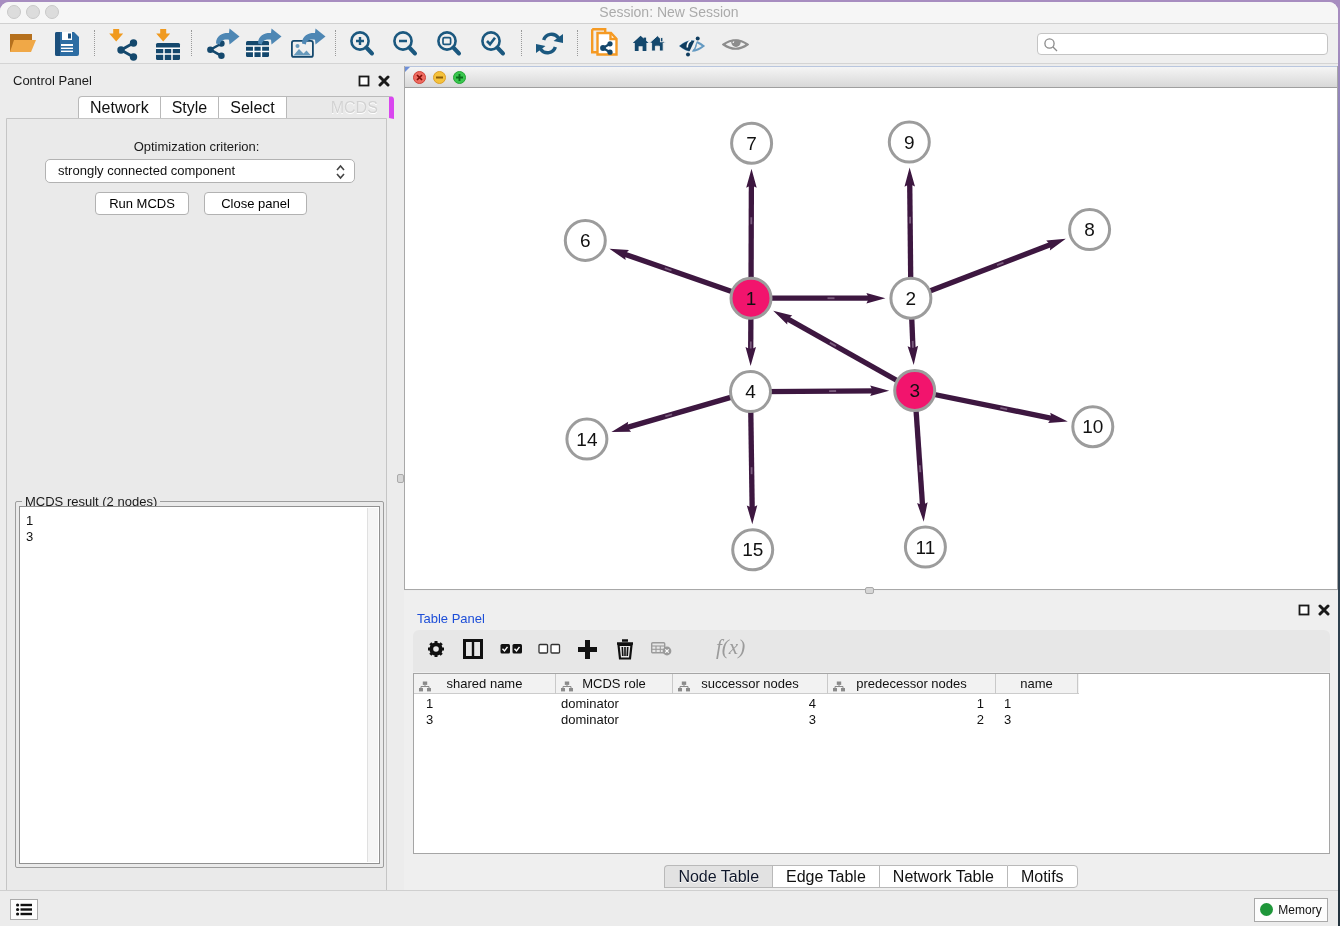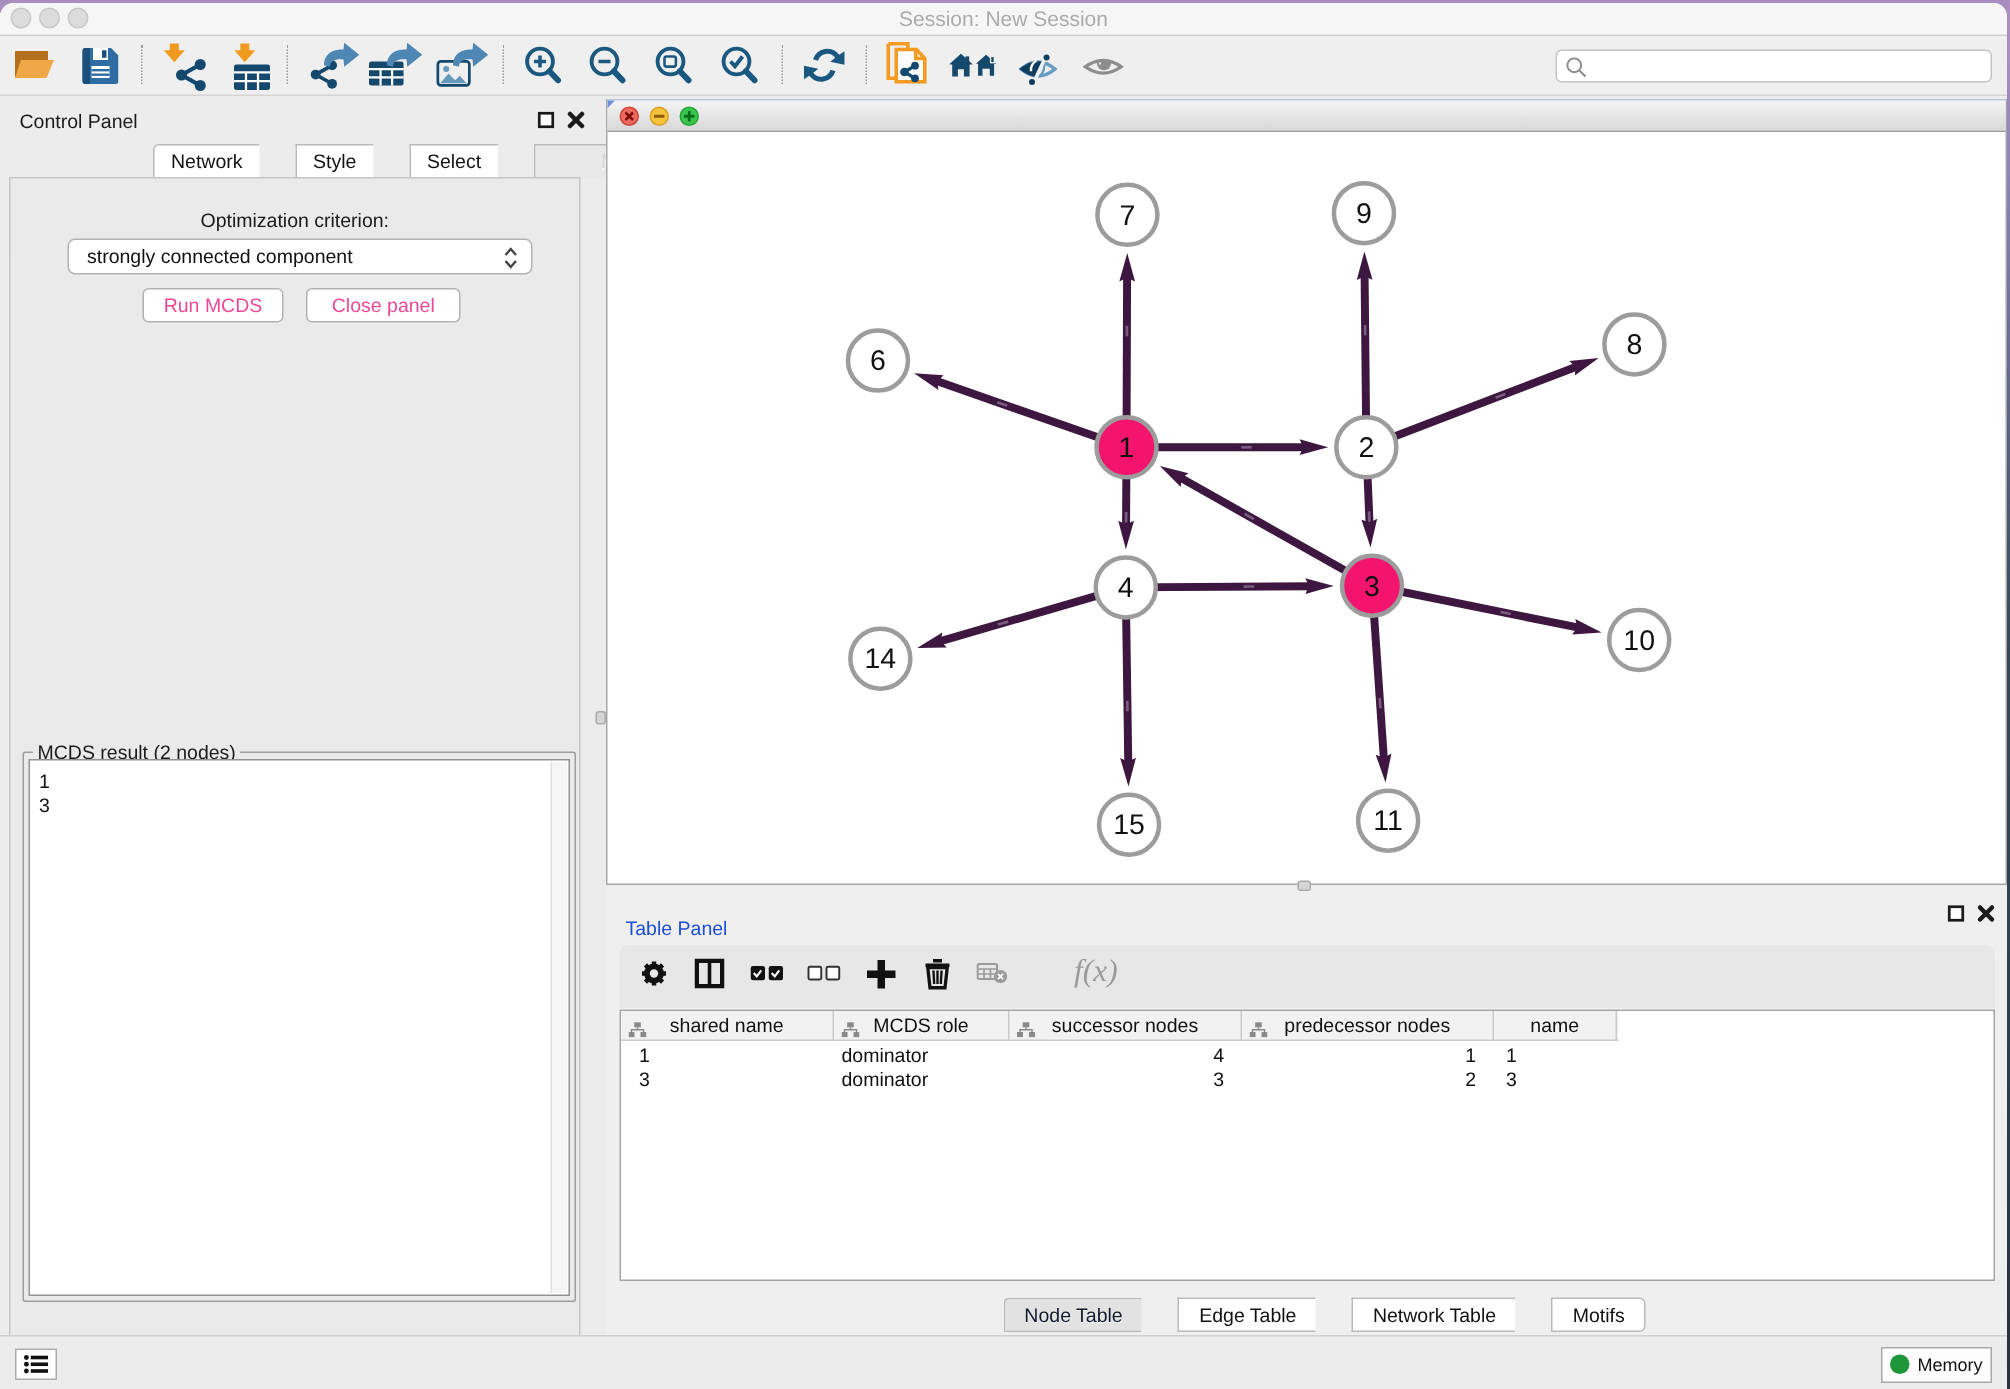--- a/index.html
+++ b/index.html
@@ -15,30 +15,30 @@
 #title { position:absolute; top:2px; width:100%; text-align:center; font-size:14px; color:#ababab; }
 
 #toolbar { position:absolute; left:0; top:22px; width:100%; height:40px; background:#efefef; border-bottom:1px solid #d4d4d4; }
 .tbi { position:absolute; top:5px; }
 .tsep { position:absolute; top:6px; height:26px; border-left:1px dotted #9a9a9a; }
 #search { position:absolute; left:1037px; top:9px; width:291px; height:22px; background:#fff; border:1px solid #c4c4c4; border-radius:4px; }
 
 #cpanel { position:absolute; left:0; top:62px; width:394px; height:827px; background:#ececec; }
 #cp-title { position:absolute; left:13px; top:9px; font-size:13px; color:#1a1a1a; }
 #cp-tabs { position:absolute; left:78px; top:32px; width:100%; height:23px; }
-.tab { display:inline-block; height:23px; line-height:22px; padding:0 11px; font-size:13px; color:#111; background:#fff; border:1px solid #b9b9b9; border-right:none; vertical-align:top;margin-left:24px; }
+.tab { display:inline-block; height:23px; line-height:22px; padding:0 11px; font-size:16px; color:#111; background:#fff; border:1px solid #b9b9b9; border-right:none; vertical-align:top; }
 .tab.first { border-radius:4px 0 0 0; }
 .tab.sel2 { background:#e2e2e2; color:#0f172a; text-shadow:0 1px 0 #fff; border-radius:4px 0 0 0; }
 .tab.last { border-right:1px solid #b9b9b9; border-radius:0 4px 4px 0; }
-.tab.sel { background:#e9e9e9; color:#d2d2d2; text-shadow:0 1px 0 #fff; border-right:1px solid #d946ef; border-radius:0 4px 0 0; border-bottom-color:#e9e9e9;padding-left:44px; }
+.tab.sel { background:#e9e9e9; color:#d2d2d2; text-shadow:0 1px 0 #fff; border-right:5px solid #d946ef; border-radius:0 4px 0 0; border-bottom-color:#e9e9e9;padding-left:44px; }
 #cp-body { position:absolute; left:6px; top:54px; width:381px; height:892px; background:#eaeaea; border:1px solid #c5c5c5; border-radius:0 0 3px 3px; }
 #opt-label { position:absolute; left:0; top:20px; width:100%; text-align:center; font-size:13px; color:#1a1a1a; }
 #combo { position:absolute; left:38px; top:40px; width:310px; height:24px; background:#fff; border:1px solid #b2b2b2; border-radius:5px; font-size:13px; line-height:22px; color:#111; padding-left:12px; }
 #combo svg { position:absolute; right:8px; top:4px; }
-.btn { position:absolute; height:23px; background:#fff; border:1px solid #b2b2b2; border-radius:4px; font-size:13px; text-align:center; line-height:21px; color:#ec4899; }
+.btn { position:absolute; height:23px; background:#fff; border:1px solid #b2b2b2; border-radius:4px; font-size:13px; text-align:center; line-height:21px; color:#000000; }
 #groupbox { position:absolute; left:8px; top:382px; width:369px; height:367px; border:1px solid #9d9d9d; border-radius:2px; }
 #gb-legend { position:absolute; left:6px; top:-8px; background:#eaeaea; padding:0 3px; font-size:13px; color:#1a1a1a; }
 #gb-inner { position:absolute; left:3px; top:4px; width:361px; height:358px; background:#fff; border:1px solid #919191; font-size:13px; color:#111; padding:6px 0 0 6px; line-height:16px; }
 #gb-scroll { position:absolute; right:1px; top:1px; width:11px; height:354px; background:#f5f5f5; border-left:1px solid #e0e0e0; }
 
 #netwin { position:absolute; left:404px; top:64px; width:934px; height:524px; background:#fff; border:1px solid #a8a8a8; border-top:none; }
 #net-tbar { position:absolute; left:0; top:0; width:100%; height:22px; background:linear-gradient(#f5f5f5,#d8d8d8); border-bottom:1px solid #9f9f9f; border-top:1px solid #b9c6de; }
 #net-title { position:absolute; width:100%; top:3px; text-align:center; font-size:13px; font-weight:bold; color:#1a1a1a; }
 .mac { position:absolute; top:4px; width:13px; height:13px; border-radius:50%; }
 #graph { position:absolute; left:0; top:22px; }

